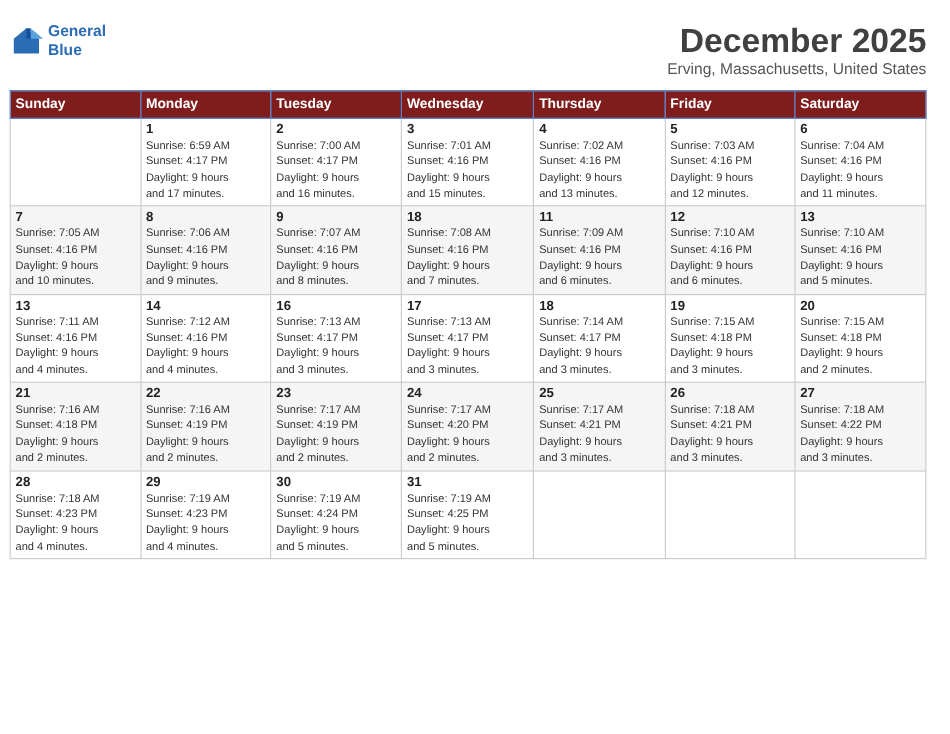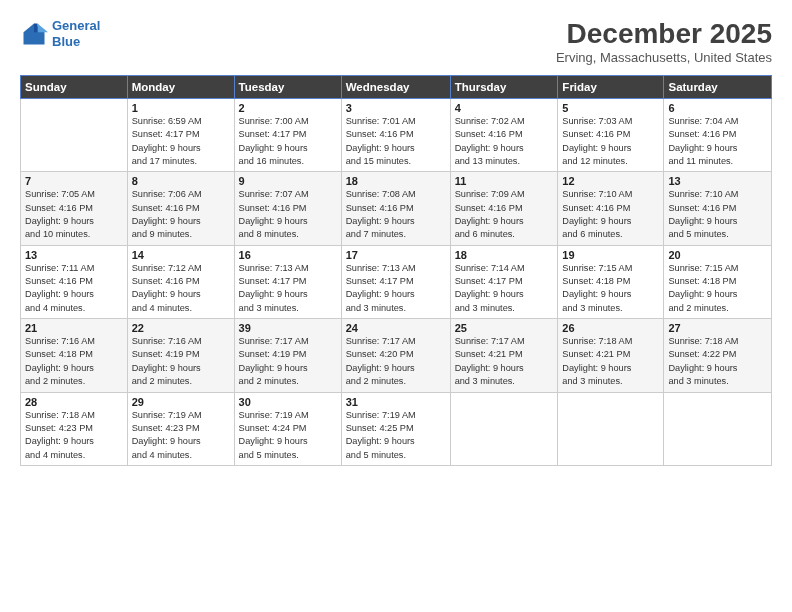--- a/index.html
+++ b/index.html
@@ -6,21 +6,21 @@
     body {
       font-family: Arial, sans-serif;
       background: #fff;
       width: 792px;
       height: 612px;
       overflow: hidden;
     }
     .page {
       width: 792px;
       min-height: 612px;
-      padding: 18px 20px 10px 20px;
+      padding: 18px 20px 10px 8px;
       background: #fff;
     }
     .header {
       display: flex;
       justify-content: space-between;
       align-items: flex-start;
       margin-bottom: 10px;
     }
     .logo {
       display: flex;
@@ -49,21 +49,21 @@
     .location {
       font-size: 13px;
       color: #555;
     }
     .calendar {
       width: 100%;
       border-collapse: collapse;
       border: 1px solid #ccc;
     }
     .calendar th {
-      background: #404040;
+      background: #7f1d1d;
       color: #fff;
       font-size: 11.5px;
       font-weight: bold;
       padding: 5px 4px;
       text-align: left;
       border: 1px solid #5580cc;
     }
     .calendar td {
       vertical-align: top;
       border: 1px solid #ccc;
@@ -282,21 +282,21 @@
 and 2 minutes.</div>
           </td>
           <td>
             <span class="day-num">22</span>
             <div class="day-info" style="white-space: pre-line;">Sunrise: 7:16 AM
 Sunset: 4:19 PM
 Daylight: 9 hours
 and 2 minutes.</div>
           </td>
           <td>
-            <span class="day-num">39</span>
+            <span class="day-num">23</span>
             <div class="day-info" style="white-space: pre-line;">Sunrise: 7:17 AM
 Sunset: 4:19 PM
 Daylight: 9 hours
 and 2 minutes.</div>
           </td>
           <td>
             <span class="day-num">24</span>
             <div class="day-info" style="white-space: pre-line;">Sunrise: 7:17 AM
 Sunset: 4:20 PM
 Daylight: 9 hours

